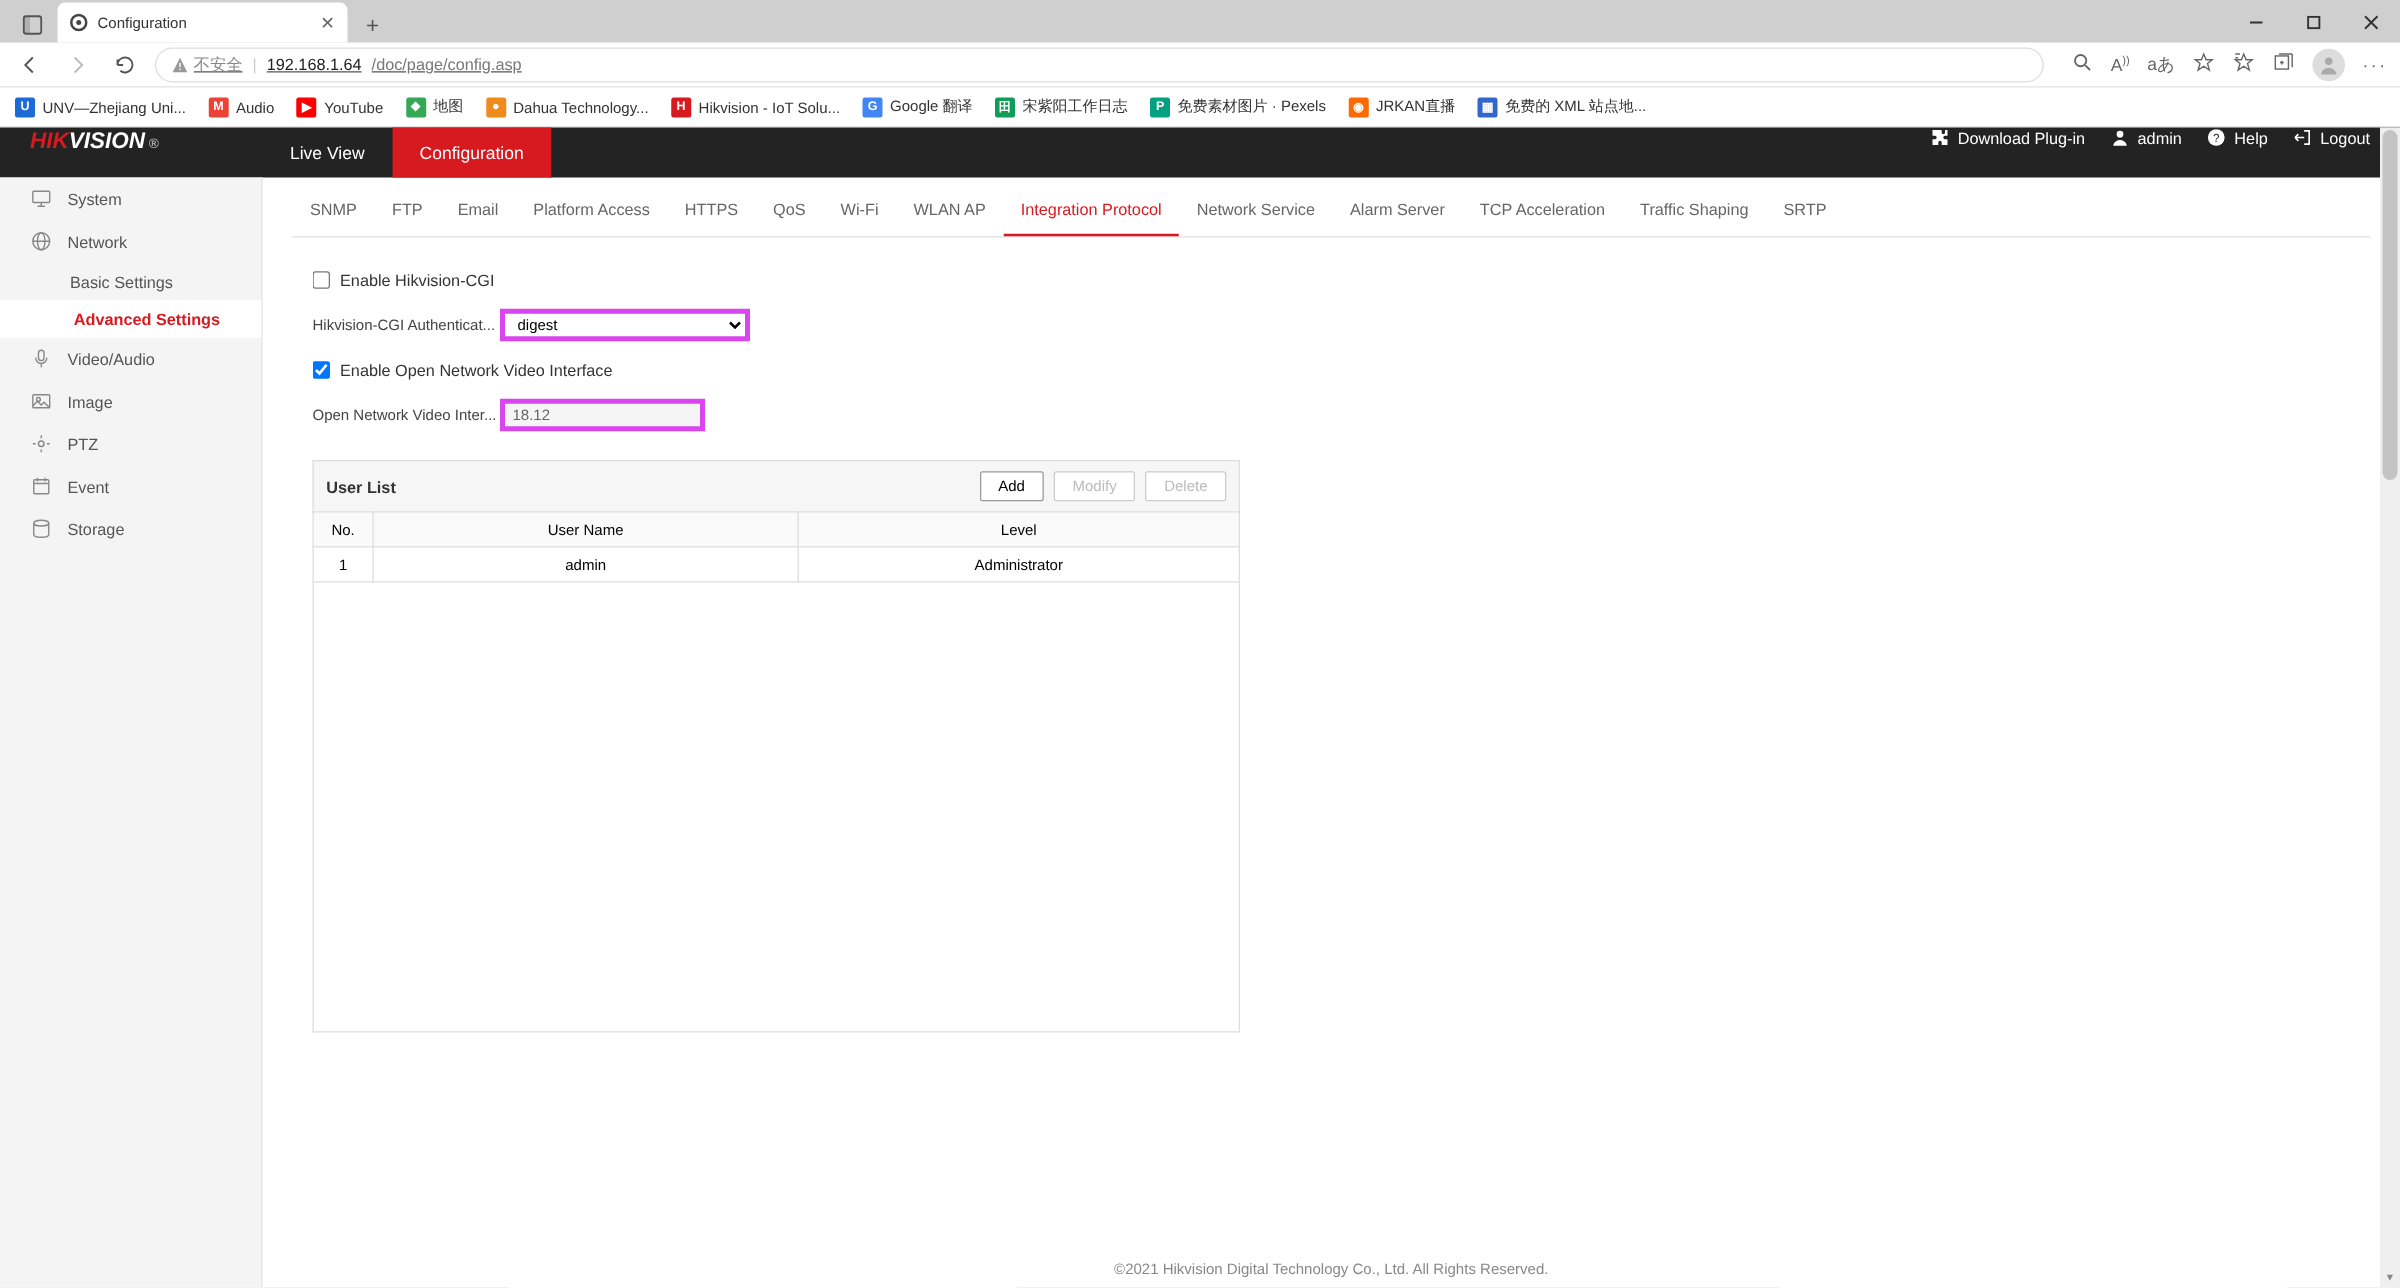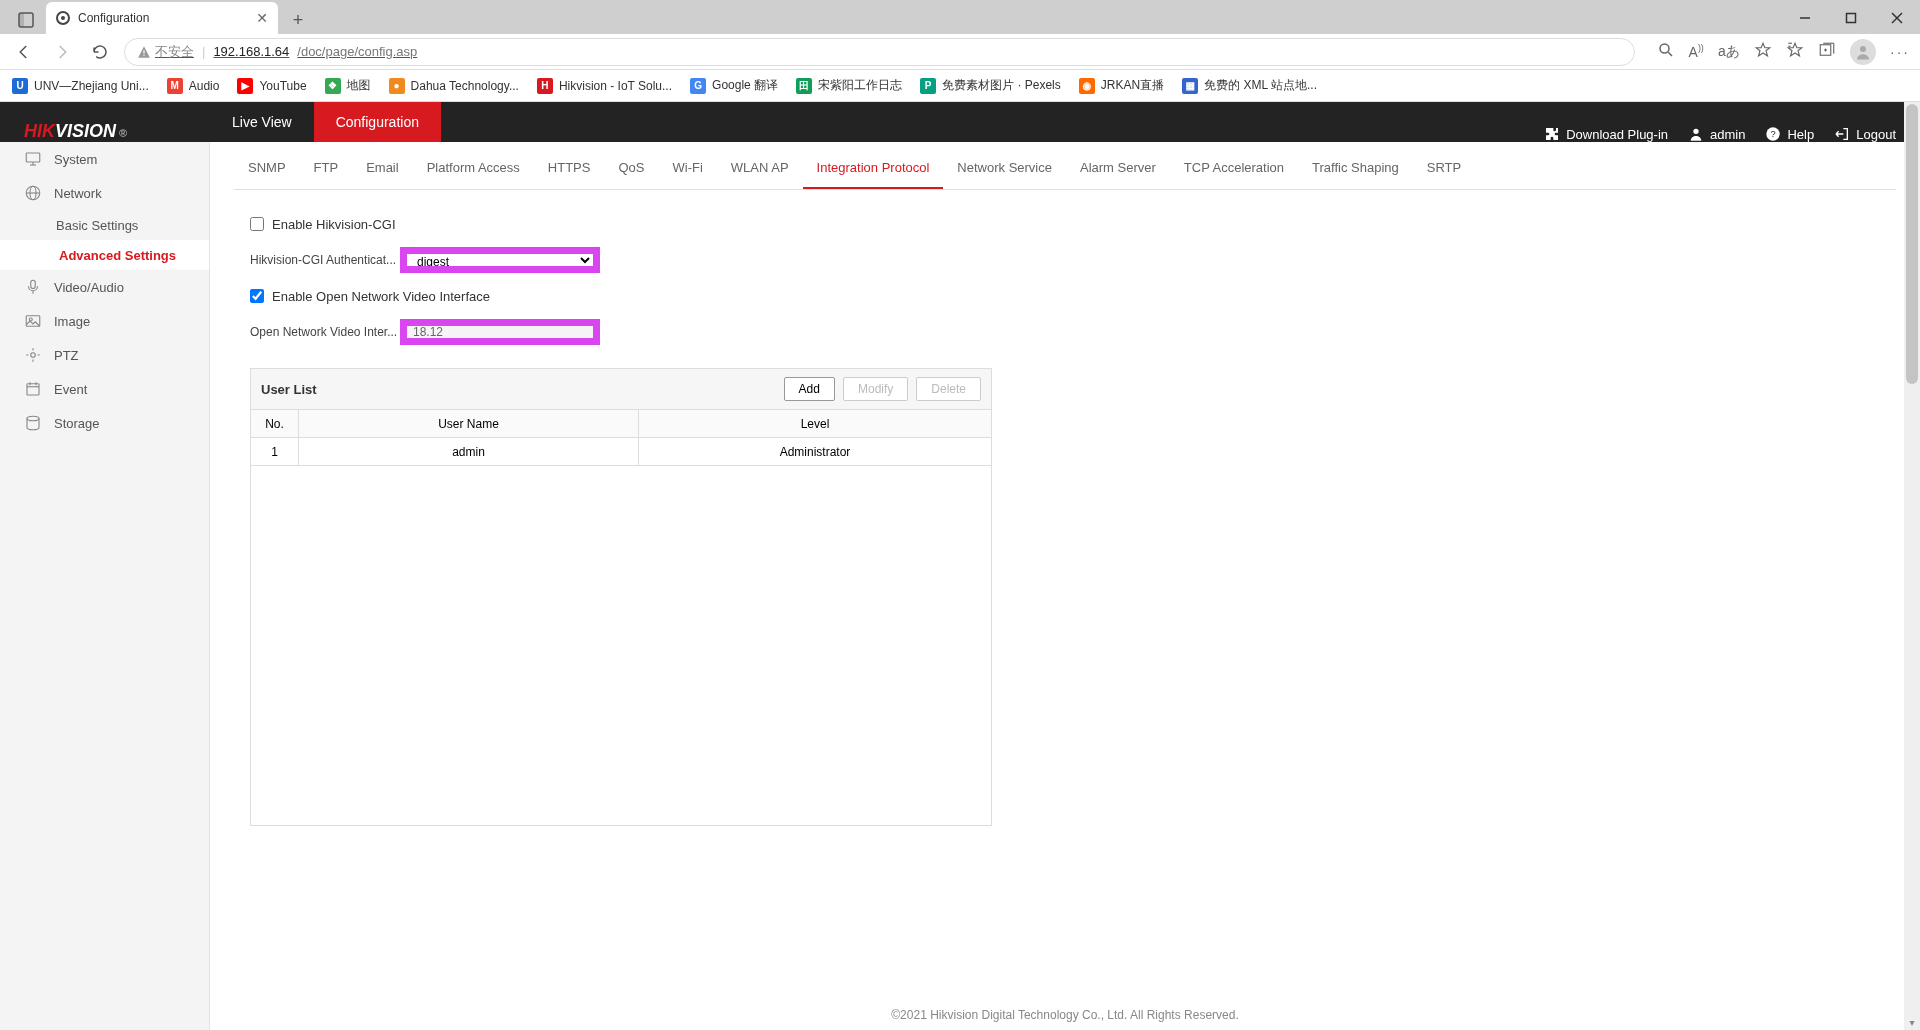--- a/index.html
+++ b/index.html
@@ -34,21 +34,21 @@
 .avatar { width:26px; height:26px; border-radius:50%; background:#ddd; display:flex; align-items:center; justify-content:center; }
 .avatar svg { width:18px; height:18px; fill:#aaa; }
 .dots { font-size:18px; letter-spacing:2px; }
 
 .bookbar { height:32px; background:#fff; display:flex; align-items:center; padding:0 12px; gap:18px; border-bottom:1px solid #ddd; font-size:12px; }
 .bm { display:flex; align-items:center; gap:6px; color:#333; cursor:pointer; white-space:nowrap; }
 .bm .ico { width:16px; height:16px; display:flex; align-items:center; justify-content:center; font-size:10px; font-weight:bold; border-radius:2px; }
 
 
 .page { flex:1; background:#fff; display:flex; flex-direction:column; position:relative; }
-.topnav { height:40px; background:#232323; display:flex; align-items:flex-end; color:#fff; }
+.topnav { height:40px; background:#232323; display:flex; align-items:flex-start; color:#fff; }
 .logo { width:210px; padding-left:24px; font-weight:bold; font-size:18px; font-style:italic; }
 .logo .hik { color:#d71920; }
 .logo .vsn { color:#fff; }
 .logo .reg { color:#aaa; font-size:11px; font-style:normal; }
 .topnav .link { padding:0 22px; height:40px; display:flex; align-items:center; font-size:14px; cursor:pointer; }
 .topnav .link.active { background:#d71920; }
 .topnav .right { margin-left:auto; display:flex; align-items:center; padding-right:24px; gap:20px; }
 .topnav .right .ritem { display:flex; align-items:center; gap:6px; font-size:13px; cursor:pointer; }
 .topnav .right svg { width:16px; height:16px; fill:#fff; }
 
@@ -61,23 +61,23 @@
 
 .main { flex:1; padding:0 24px 20px 24px; display:flex; flex-direction:column; position:relative; }
 .subtabs { display:flex; border-bottom:1px solid #e0e0e0; height:48px; align-items:flex-end; gap:0; }
 .subtab { padding:12px 14px; font-size:13px; color:#666; cursor:pointer; border-bottom:2px solid transparent; }
 .subtab.active { color:#d71920; border-bottom-color:#d71920; }
 
 .form { padding:18px 0 10px 16px; }
 .row { display:flex; align-items:center; height:32px; margin-bottom:4px; }
 .row .lbl { width:150px; font-size:12px; color:#444; white-space:nowrap; overflow:hidden; text-overflow:ellipsis; }
 .chk { margin-right:8px; width:14px; height:14px; }
-select, input.txt { height:26px; border:7px solid #d946ef; padding:0 6px; font-size:12px; background:#fff; }
+select, input.txt { height:26px; border:4px solid #d946ef; padding:0 6px; font-size:12px; background:#fff; }
 select { width:200px; }
-input.txt { width:200px; }
+input.txt { width:164px; }
 input.txt[disabled] { background:#f5f5f5; color:#666; }
 
 .userlist-wrap { margin-left:16px; margin-top:6px; width:742px; }
 .ul-head { display:flex; align-items:center; justify-content:space-between; background:#f6f6f6; border:1px solid #ddd; border-bottom:none; padding:8px 10px; }
 .ul-head .title { font-weight:bold; font-size:13px; }
 .ul-btns { display:flex; gap:8px; }
 .ul-btns button { height:24px; padding:0 14px; border:1px solid #999; background:#fff; font-size:12px; cursor:pointer; border-radius:2px; }
 .ul-btns button.disabled { color:#bbb; border-color:#ccc; cursor:default; }
 table.ul { width:100%; border-collapse:collapse; }
 table.ul th, table.ul td { border:1px solid #ddd; font-size:12px; text-align:center; height:28px; color:#000000; font-weight:normal; }

